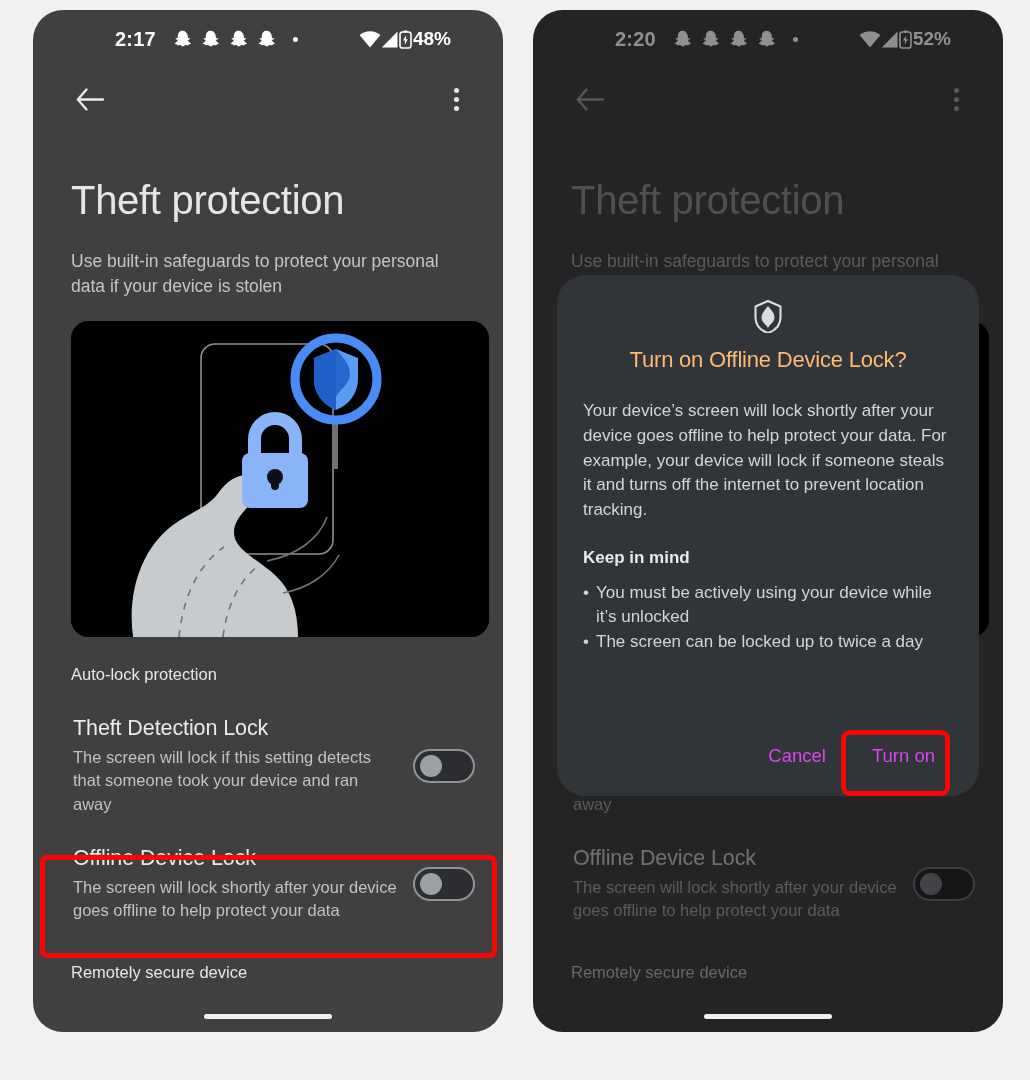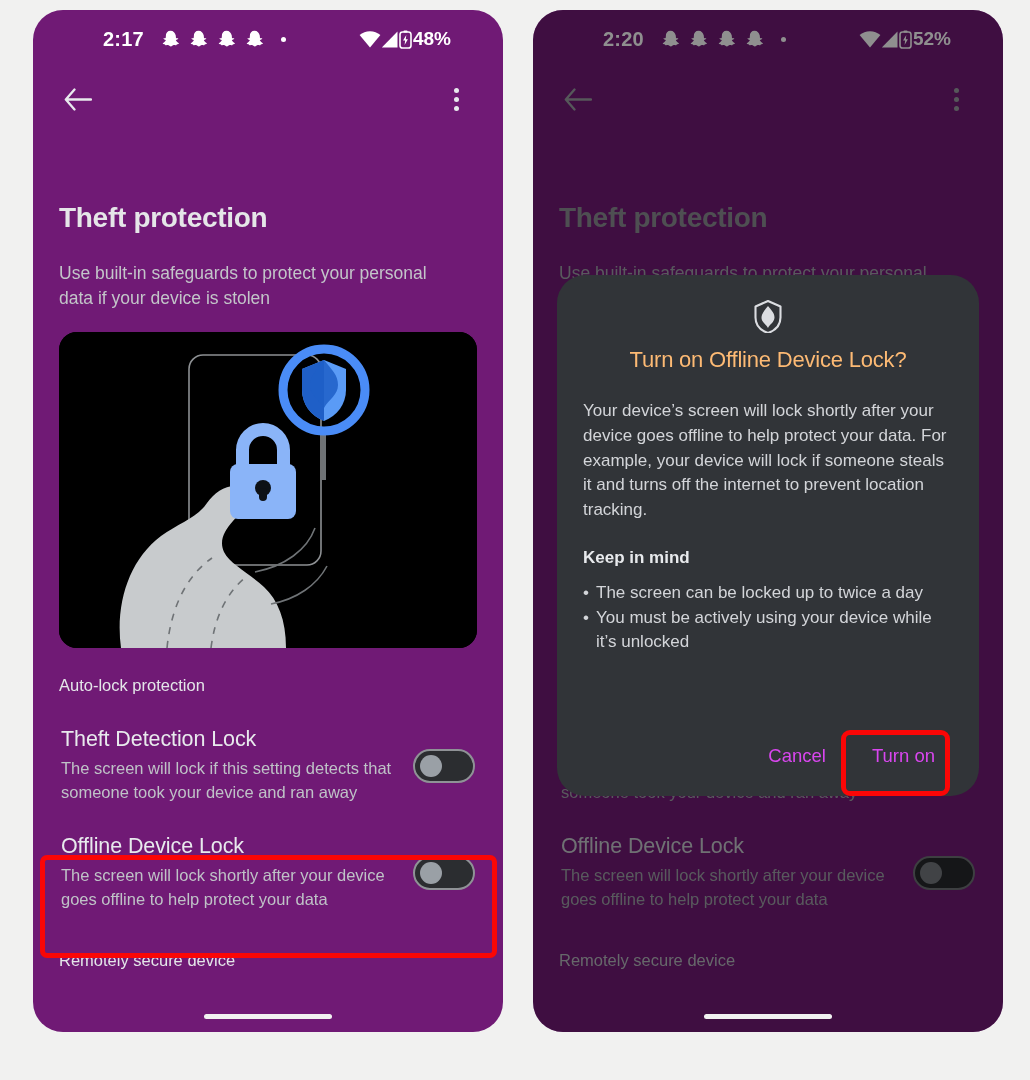--- a/index.html
+++ b/index.html
@@ -9,23 +9,24 @@
     font-family: "Liberation Sans", sans-serif;
     overflow: hidden;
   }
   .stage { position: relative; width: 1030px; height: 1080px; }
 
   
   .phone {
     position: absolute;
     top: 10px;
     width: 470px; height: 1022px;
-    background: #701a75;
+    background: #404040;
     border-radius: 30px;
     overflow: hidden;
+    padding-left: 12px;
   }
   #phone-left  { left: 33px; }
   #phone-right { left: 533px; }
 
   
   .statusbar {
     position: relative;
     height: 58px;
     display: flex; align-items: center;
     padding: 0 30px;
@@ -53,24 +54,24 @@
     padding: 0 26px 0 24px;
   }
   .icon-btn { width: 42px; height: 42px; display: flex; align-items: center; justify-content: center; cursor: pointer; }
   .kebab { display: flex; flex-direction: column; align-items: center; gap: 4px; }
   .kebab i { width: 5px; height: 5px; border-radius: 50%; background: #e8eaed; display: block; }
 
   
   .content { padding: 0 26px; }
   .page-title {
     color: #e5e6e8;
-    font-size: 28px;
-    font-weight: bold;
+    font-size: 40px;
+    font-weight: normal;
     letter-spacing: -.3px;
-    margin-top: 73px;
+    margin-top: 48px;
     line-height: 1.1;
   }
   .page-sub {
     color: #c3c5c9;
     font-size: 17.5px;
     line-height: 1.42;
     margin-top: 27px;
     max-width: 400px;
   }
 
@@ -438,22 +439,22 @@
     <div class="dlg-icon">
       <svg width="30" height="34" viewBox="0 0 30 34">
         <path d="M15 2 2.5 7.5v11c0 8 5.3 13 12.5 15.5 7.2-2.5 12.5-7.5 12.5-15.5v-11L15 2z" fill="none" stroke="#dbdde1" stroke-width="2.1" stroke-linejoin="round"></path>
         <path d="M15 7c-4 5-6.5 8-6.5 12s5 6.5 6.5 10c1.5-3.5 6.5-6 6.5-10.5S19 12 15 7z" fill="#dbdde1"></path>
       </svg>
     </div>
     <div class="dlg-title">Turn on Offline Device Lock?</div>
     <div class="dlg-p">Your device’s screen will lock shortly after your device goes offline to help protect your data. For example, your device will lock if someone steals it and turns off the internet to prevent location tracking.</div>
     <div class="dlg-h">Keep in mind</div>
     <ul class="dlg-bullets">
+      <li>You must be actively using your device while it’s unlocked</li>
       <li>The screen can be locked up to twice a day</li>
-      <li>You must be actively using your device while it’s unlocked</li>
     </ul>
     <div class="dlg-actions">
       <button class="dlg-btn">Cancel</button>
       <button class="dlg-btn">Turn on</button>
     </div>
   </div>
 
   <div class="redbox" id="redbox-offline-row"></div>
   <div class="redbox" id="redbox-turnon"></div>
 

